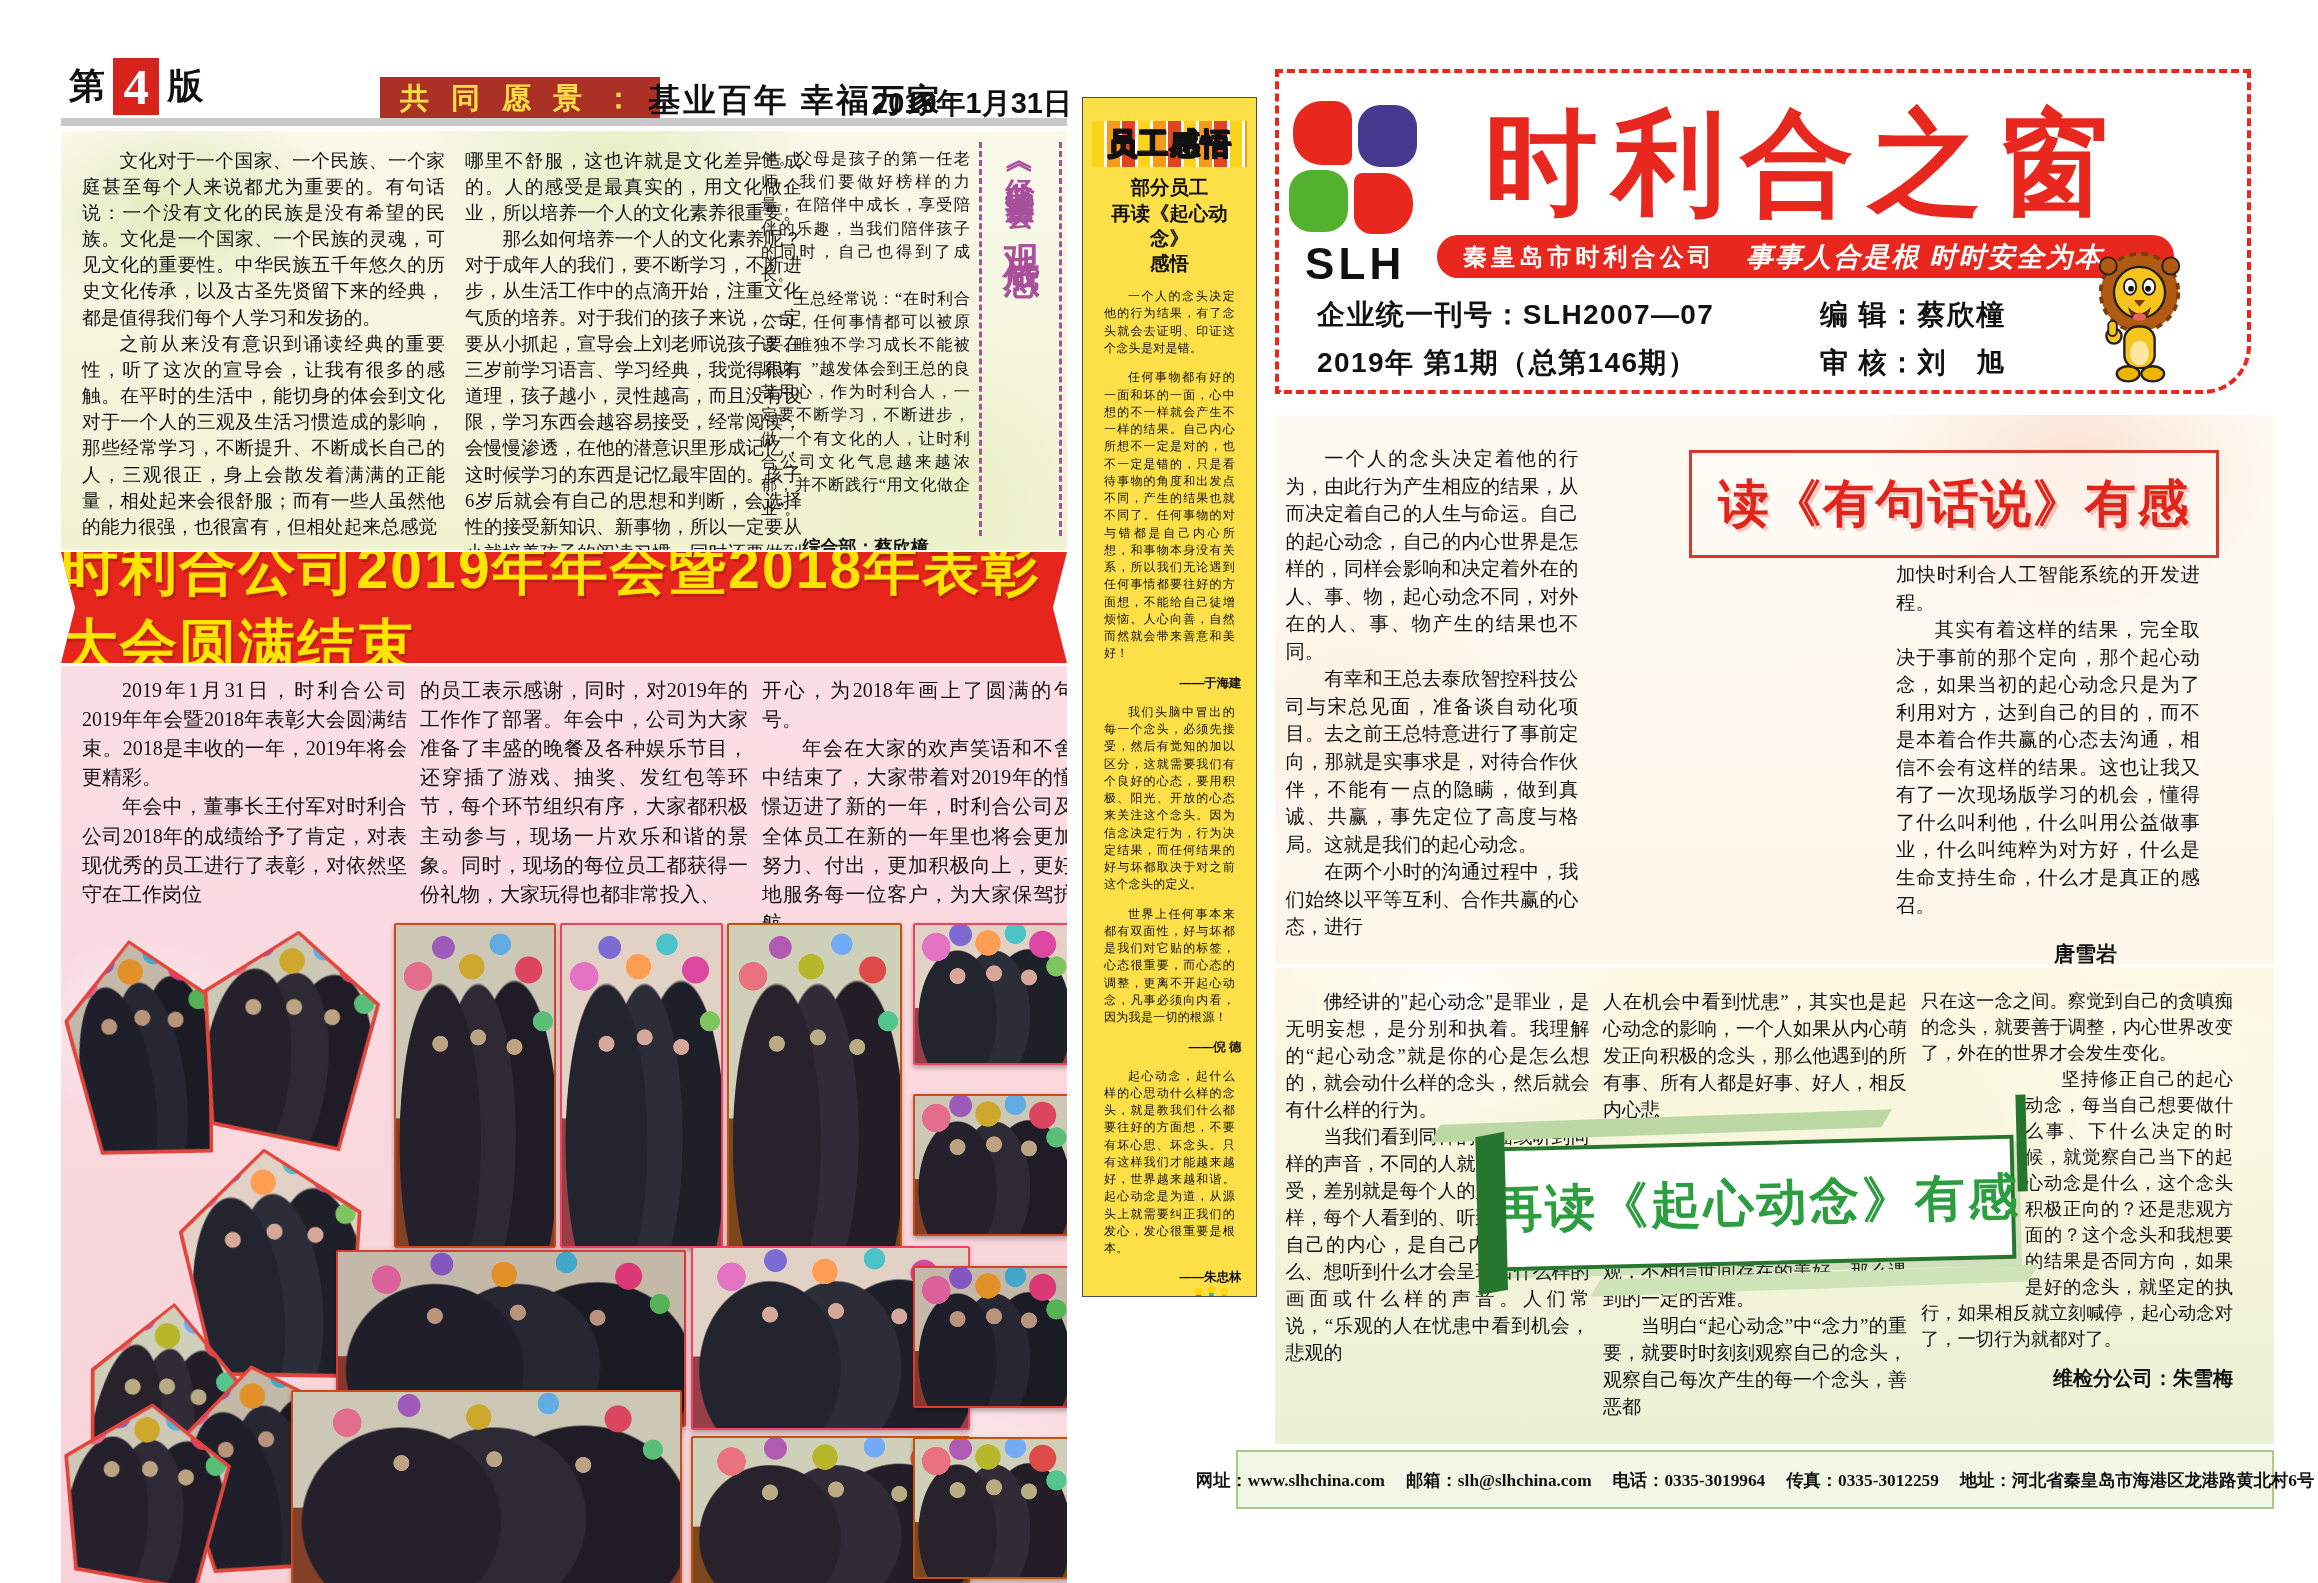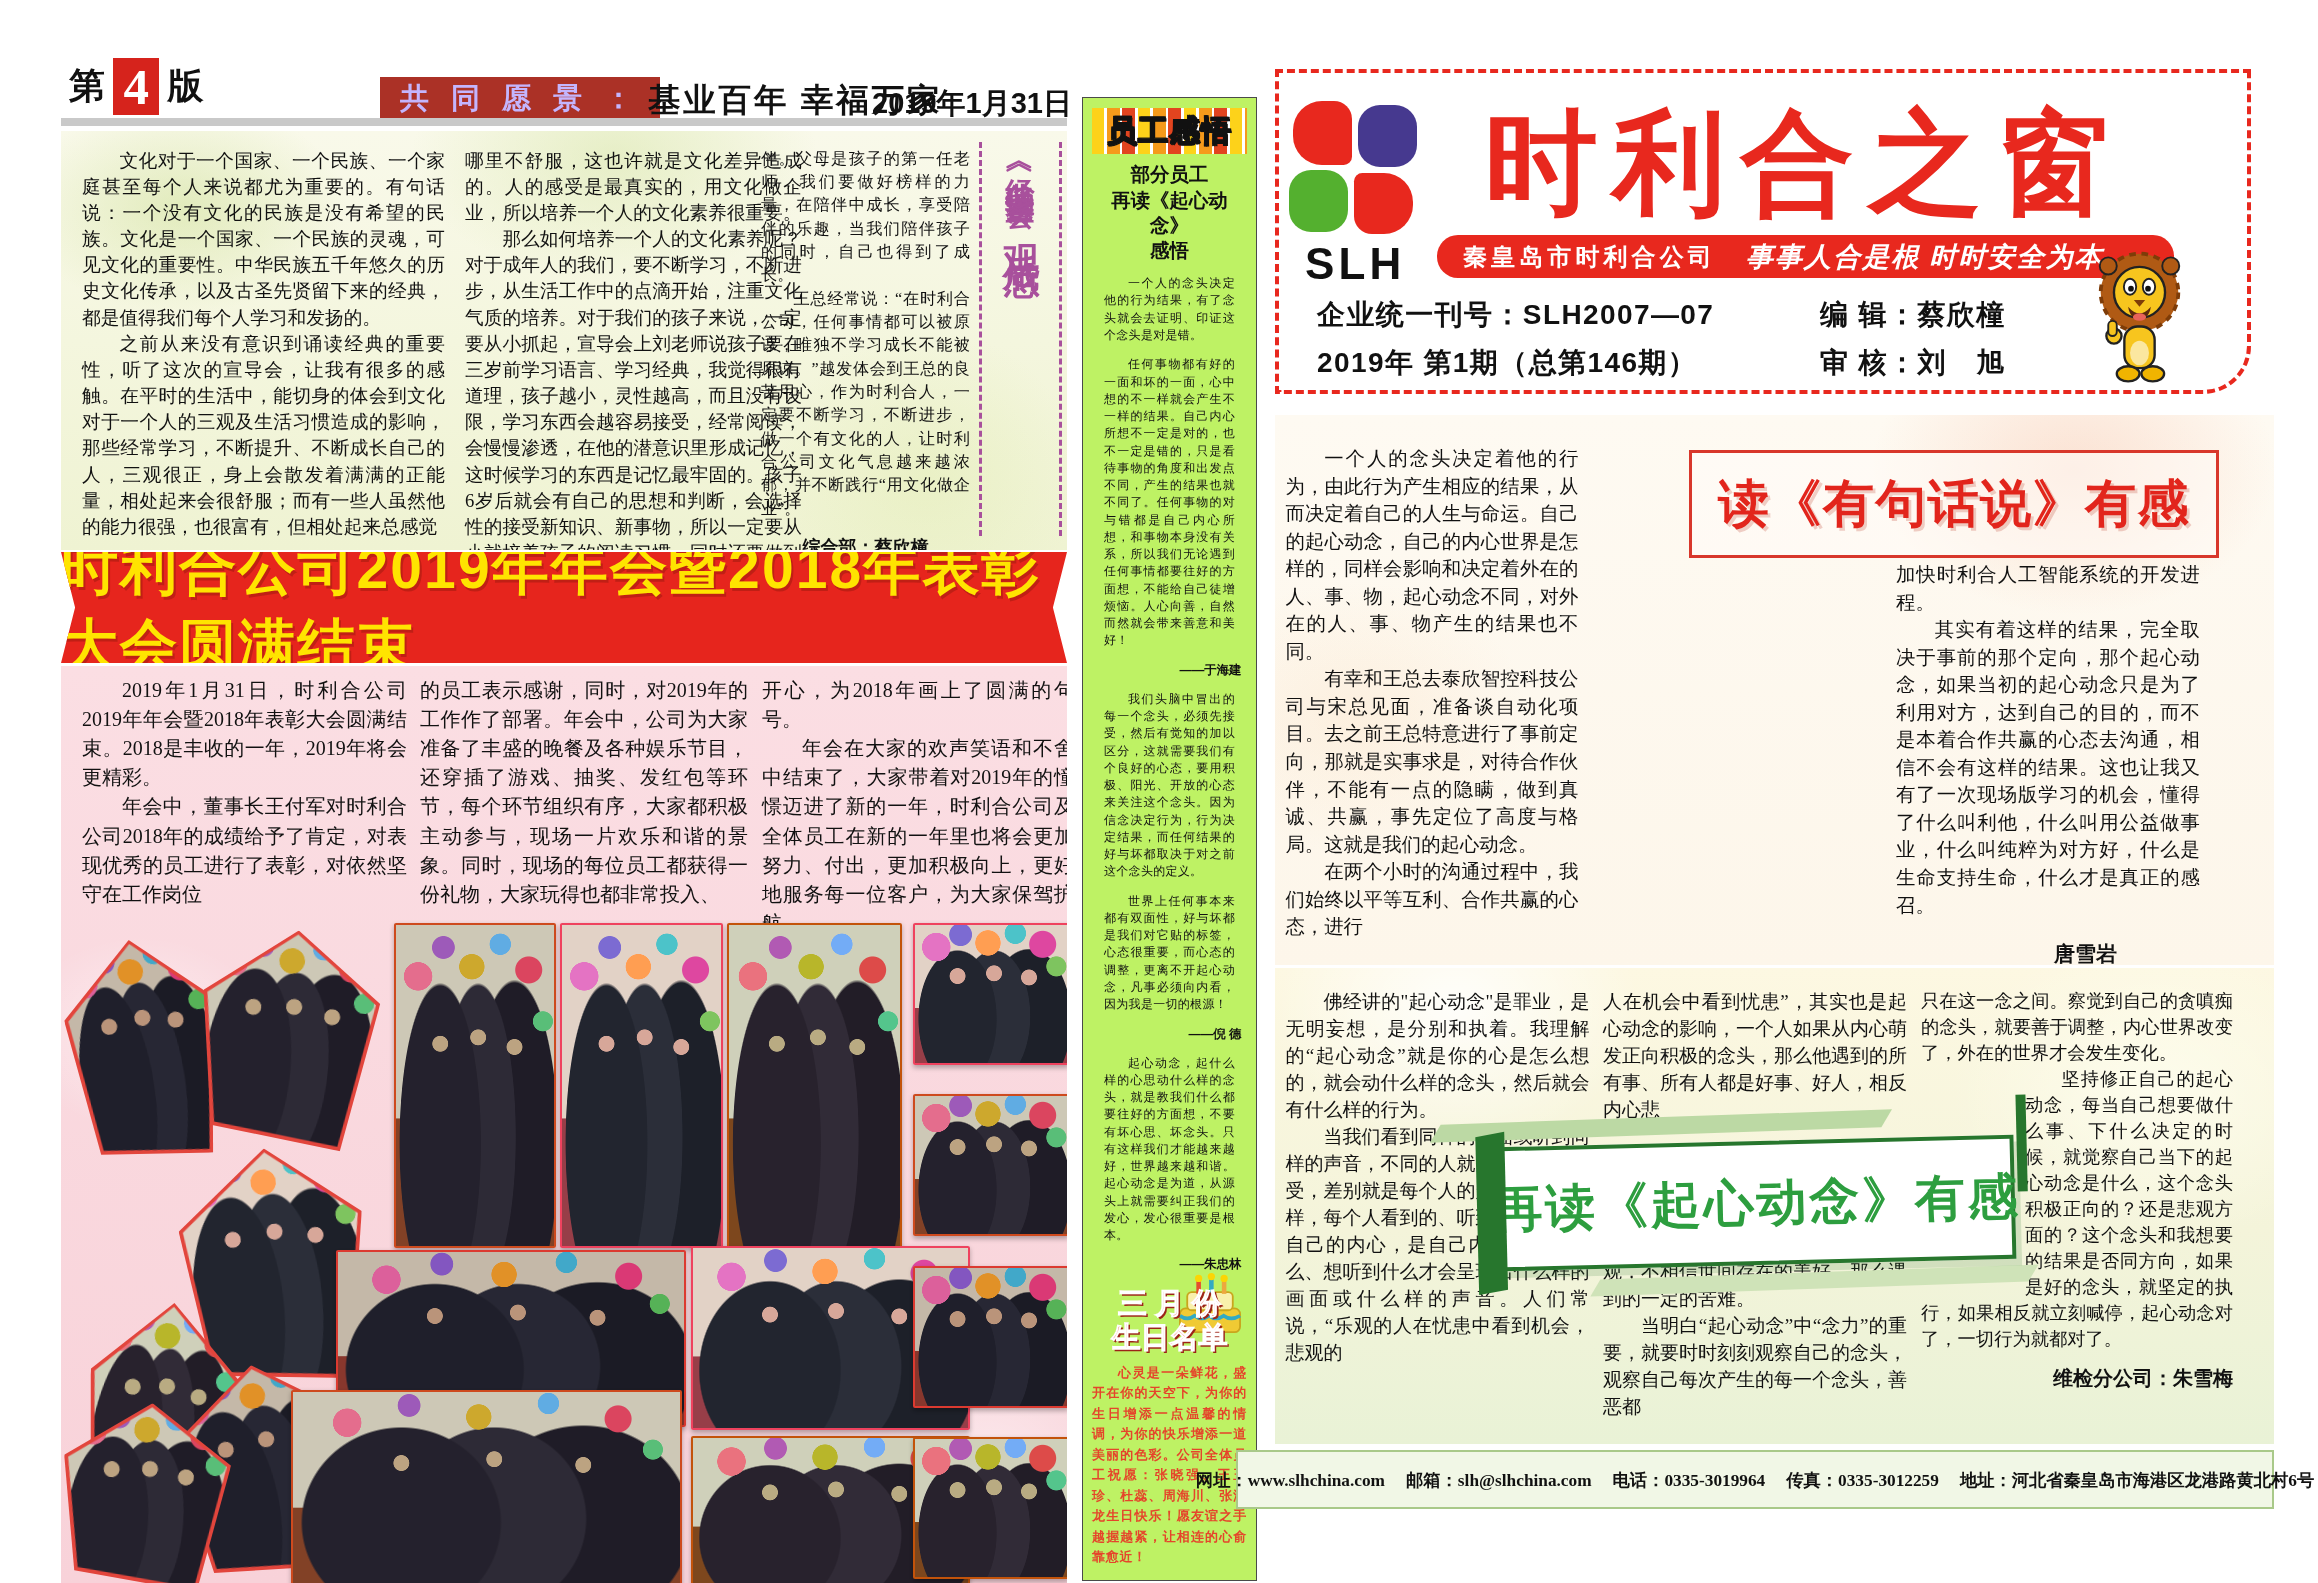--- a/index.html
+++ b/index.html
@@ -6,21 +6,21 @@
   body{font-family:"Liberation Serif","DejaVu Serif",serif;color:#111}
   .hei{font-family:"Liberation Sans","DejaVu Sans",sans-serif}
   .canvas{position:relative;width:2319px;height:1584px;background:#fff;overflow:hidden}
   .abs{position:absolute}
   .para{text-indent:2em;text-align:justify;margin:0}
   .para.cont{text-indent:0}
 
   
   .pg{left:69px;top:58px;display:flex;align-items:center;gap:8.3px;font-weight:700;font-size:36px;font-family:"Liberation Sans","DejaVu Sans",sans-serif}
   .pg .numbox{background:#d6231c;color:#fff;width:46px;height:57px;display:flex;align-items:center;justify-content:center;font-size:51px;font-family:"Liberation Serif",serif}
-  .vision-box{left:380px;top:77px;width:280px;height:44px;background:#ab3126;color:#c4b5fd;display:flex;align-items:center;justify-content:center;font-size:29px;font-weight:700;letter-spacing:7px}
+  .vision-box{left:380px;top:77px;width:280px;height:44px;background:#ab3126;color:#fde047;display:flex;align-items:center;justify-content:center;font-size:29px;font-weight:700;letter-spacing:7px}
   .vision-text{left:648px;top:79px;font-size:32.5px;font-weight:700;letter-spacing:2.8px}
   .hdr-date{left:872px;top:84px;font-size:29px;font-weight:700}
   .grey-rule{left:61px;top:118px;width:1006px;height:8.3px;background:#c9c9c9}
 
   
   .reflection{left:61px;top:131px;width:1006px;height:419px;overflow:hidden;background:
     radial-gradient(235px 152px at 12% 18%, rgba(190,214,120,.38), transparent 70%),
     radial-gradient(290px 180px at 55% 6%, rgba(205,224,150,.42), transparent 70%),
     radial-gradient(221px 207px at 86% 82%, rgba(222,234,170,.38), transparent 70%),
     linear-gradient(180deg,#f9f9ea,#eff3d2)}
@@ -63,21 +63,21 @@
     linear-gradient(180deg,#d8cdbd 0 60%,#8e3f36 60.5% 100%)}
   .photo.f1{filter:hue-rotate(14deg) brightness(.97)}
   .photo.f2{filter:hue-rotate(-14deg) brightness(1.03)}
   .photo.f3{filter:brightness(.9) saturate(1.15)}
   .photo.f4{filter:hue-rotate(26deg)}
   .poly{position:absolute;background:#e2453c;padding:4.1px;filter:drop-shadow(2.1px 2.8px 3.5px rgba(0,0,0,.3))}
   .poly,.poly>.photo{clip-path:polygon(50% 0,100% 30%,86% 100%,12% 94%,0 32%)}
   .poly>.photo{position:relative;width:100%;height:100%;border:none;box-shadow:none;border-radius:0;box-sizing:border-box}
 
   
-  .sidebar{left:1082px;top:97px;width:175px;height:1484px;background:#bef264;border:1.4px solid #4a4a4a;box-sizing:border-box;padding:10px 9px;overflow:hidden}
+  .sidebar{left:1082px;top:97px;width:175px;height:1200px;background:#fde047;border:1.4px solid #4a4a4a;box-sizing:border-box;padding:23px 9px;overflow:hidden}
   .sb-logo{height:46px;display:flex;align-items:center;justify-content:center;background:repeating-linear-gradient(90deg,#fdd21a 0 12.4px,#fff 12.4px 15px,#f59a1b 15px 28px,#fff 28px 30px,#e2441f 30px 43px,#fff 43px 46px)}
   .sb-logo span{font-family:"Liberation Sans",sans-serif;font-weight:900;font-size:30px;color:#ffe11a;letter-spacing:1.4px;-webkit-text-stroke:1.4px #111;text-shadow:1.4px 1.4px 0 #111,-0.7px -0.7px 0 #111,0.7px -0.7px 0 #111,-0.7px 0.7px 0 #111}
   .sb-sub{font-family:"Liberation Sans",sans-serif;text-align:center;font-weight:800;font-size:19.4px;line-height:1.3;margin:8.3px 0 9.7px;white-space:pre-line}
   .sb-p{font-size:12px;line-height:1.44;letter-spacing:0.3px;text-indent:2em;text-align:justify;margin:12px}
   .sb-sig{font-family:"Liberation Sans",sans-serif;font-weight:800;text-align:right;font-size:12.4px;margin:2.1px 5.5px 2.1px 0}
   .bday{margin-top:12.4px;position:relative;text-align:center}
   .bday-cake{position:absolute;right:-4.1px;top:-14px;width:82px;opacity:.95;z-index:0}
   .bday-title{position:relative;z-index:1;font-family:"Liberation Sans",sans-serif;font-weight:900;font-size:29px;line-height:1.18;color:#e8432c;white-space:pre-line;-webkit-text-stroke:1px #fff;text-shadow:2.1px 2.1px 0 #9c2418}
   .bday-text{margin-top:8.3px;font-size:13px;line-height:1.58;color:#e5452b;font-weight:600;letter-spacing:0.7px;text-align:justify;text-indent:2em}
 

